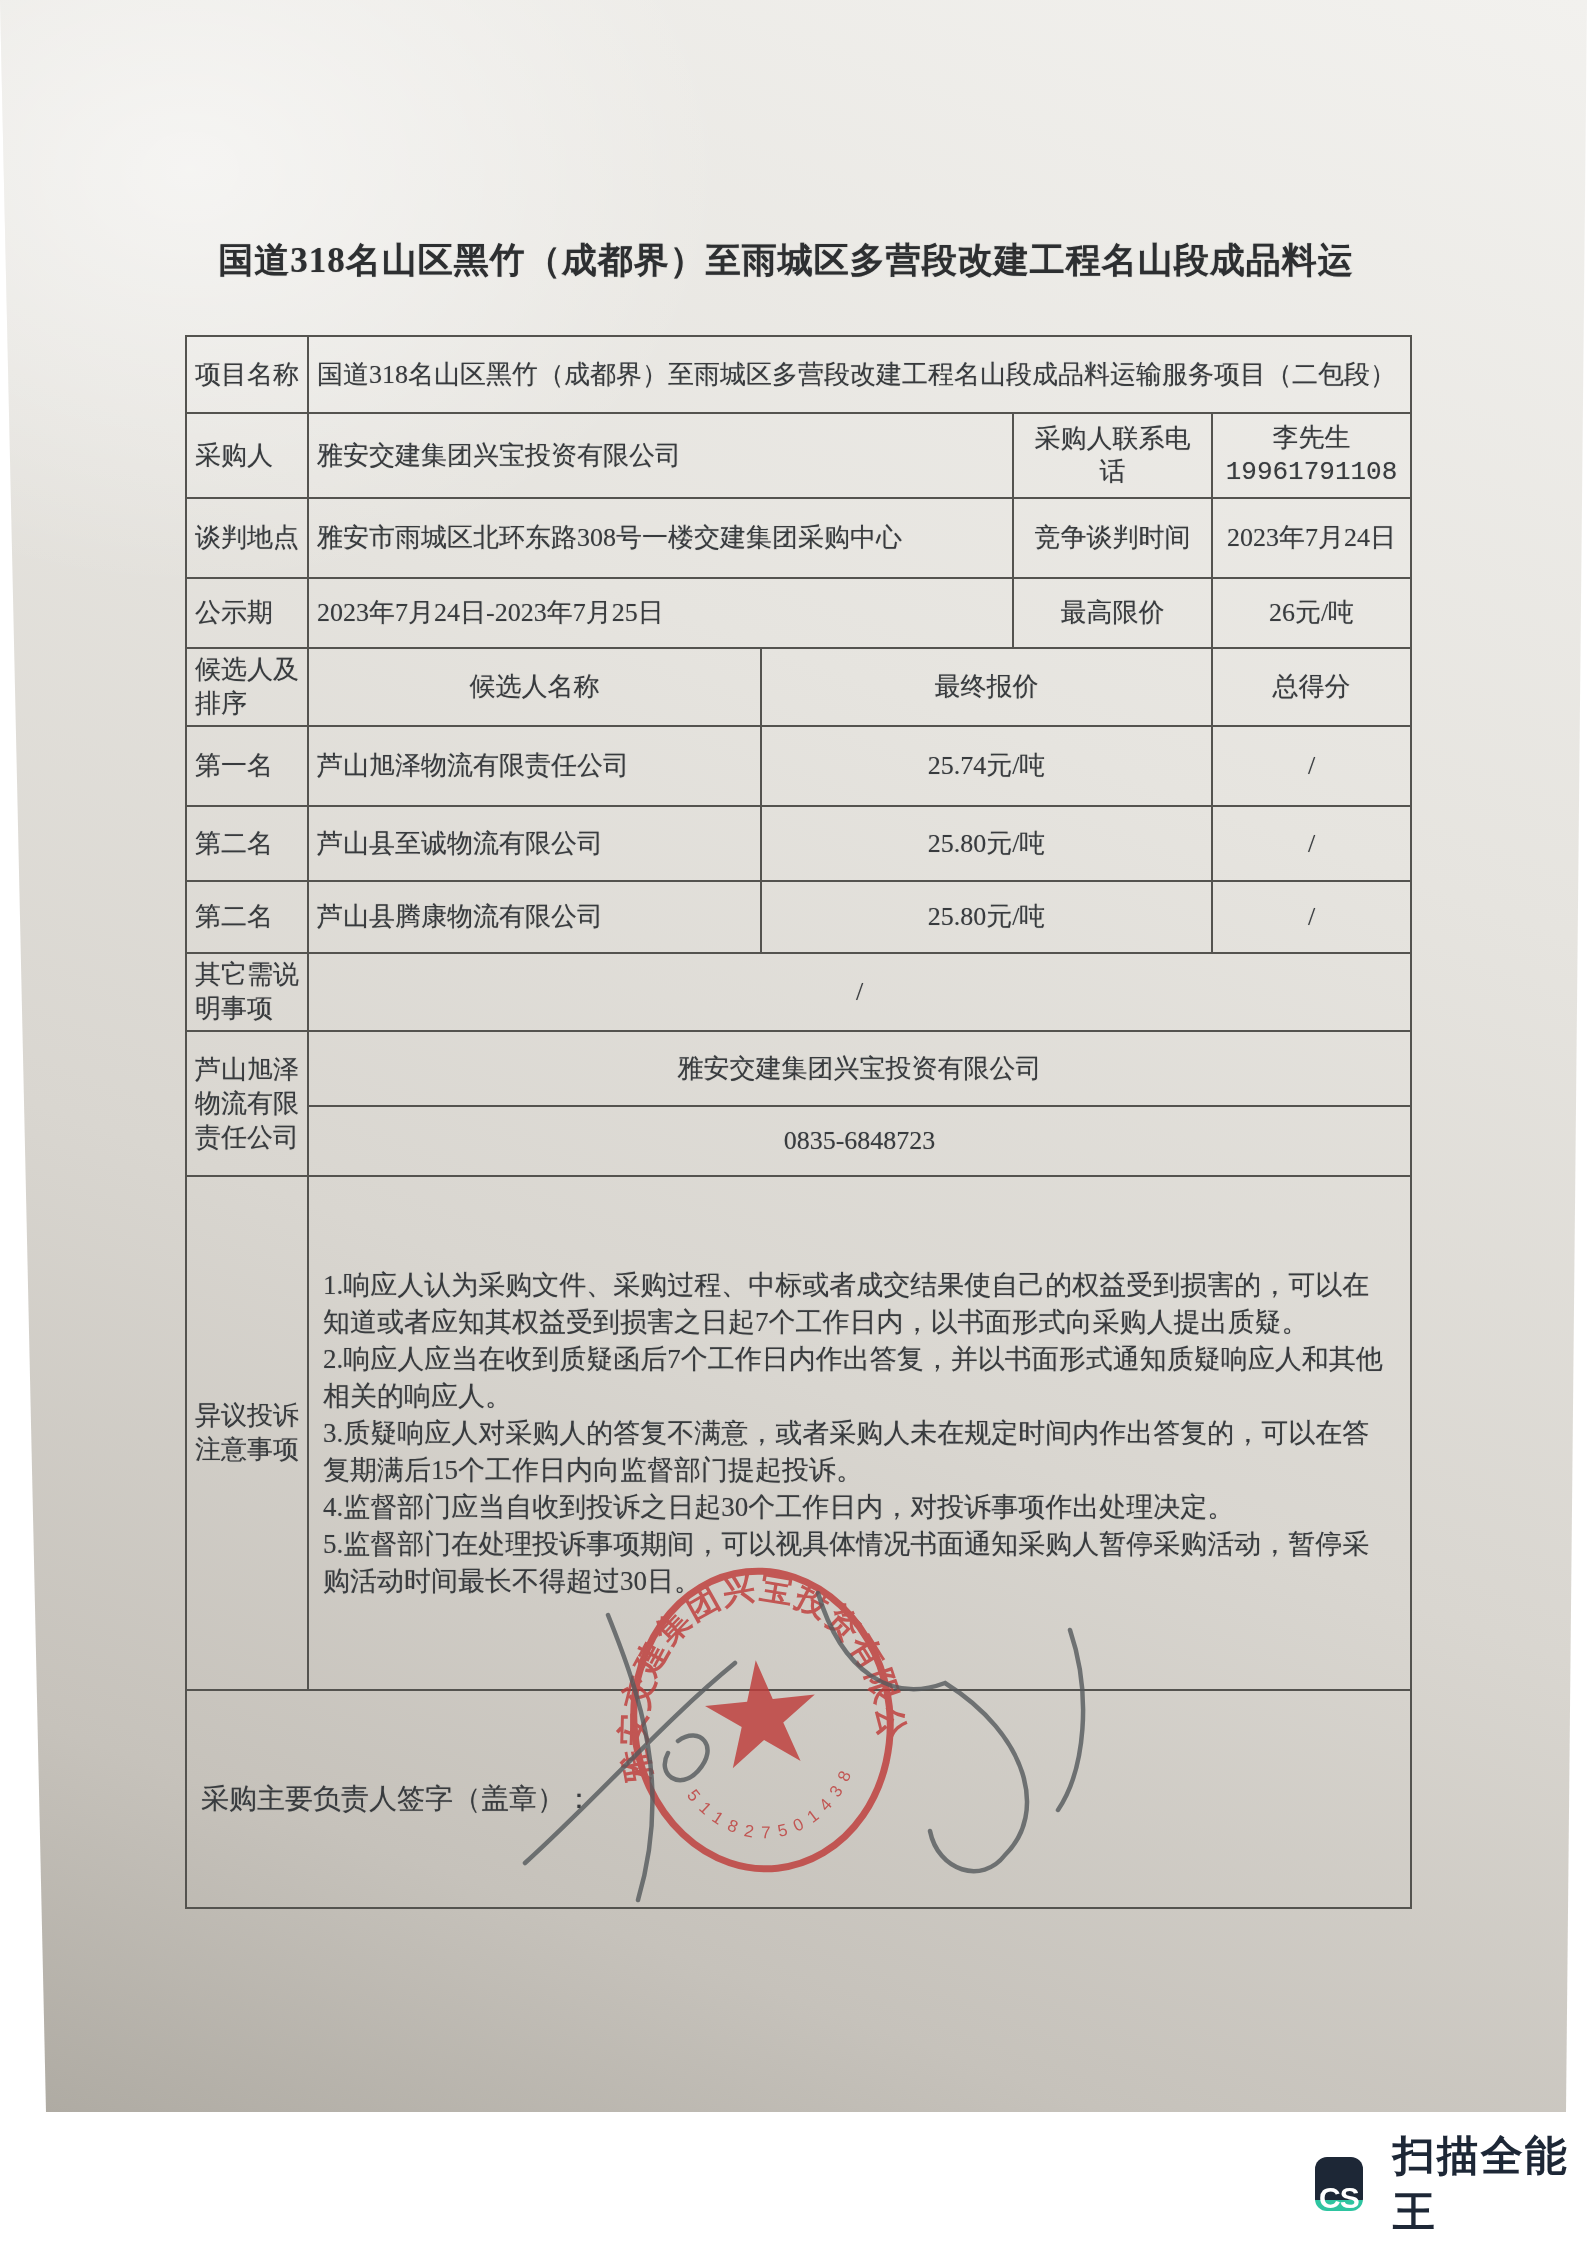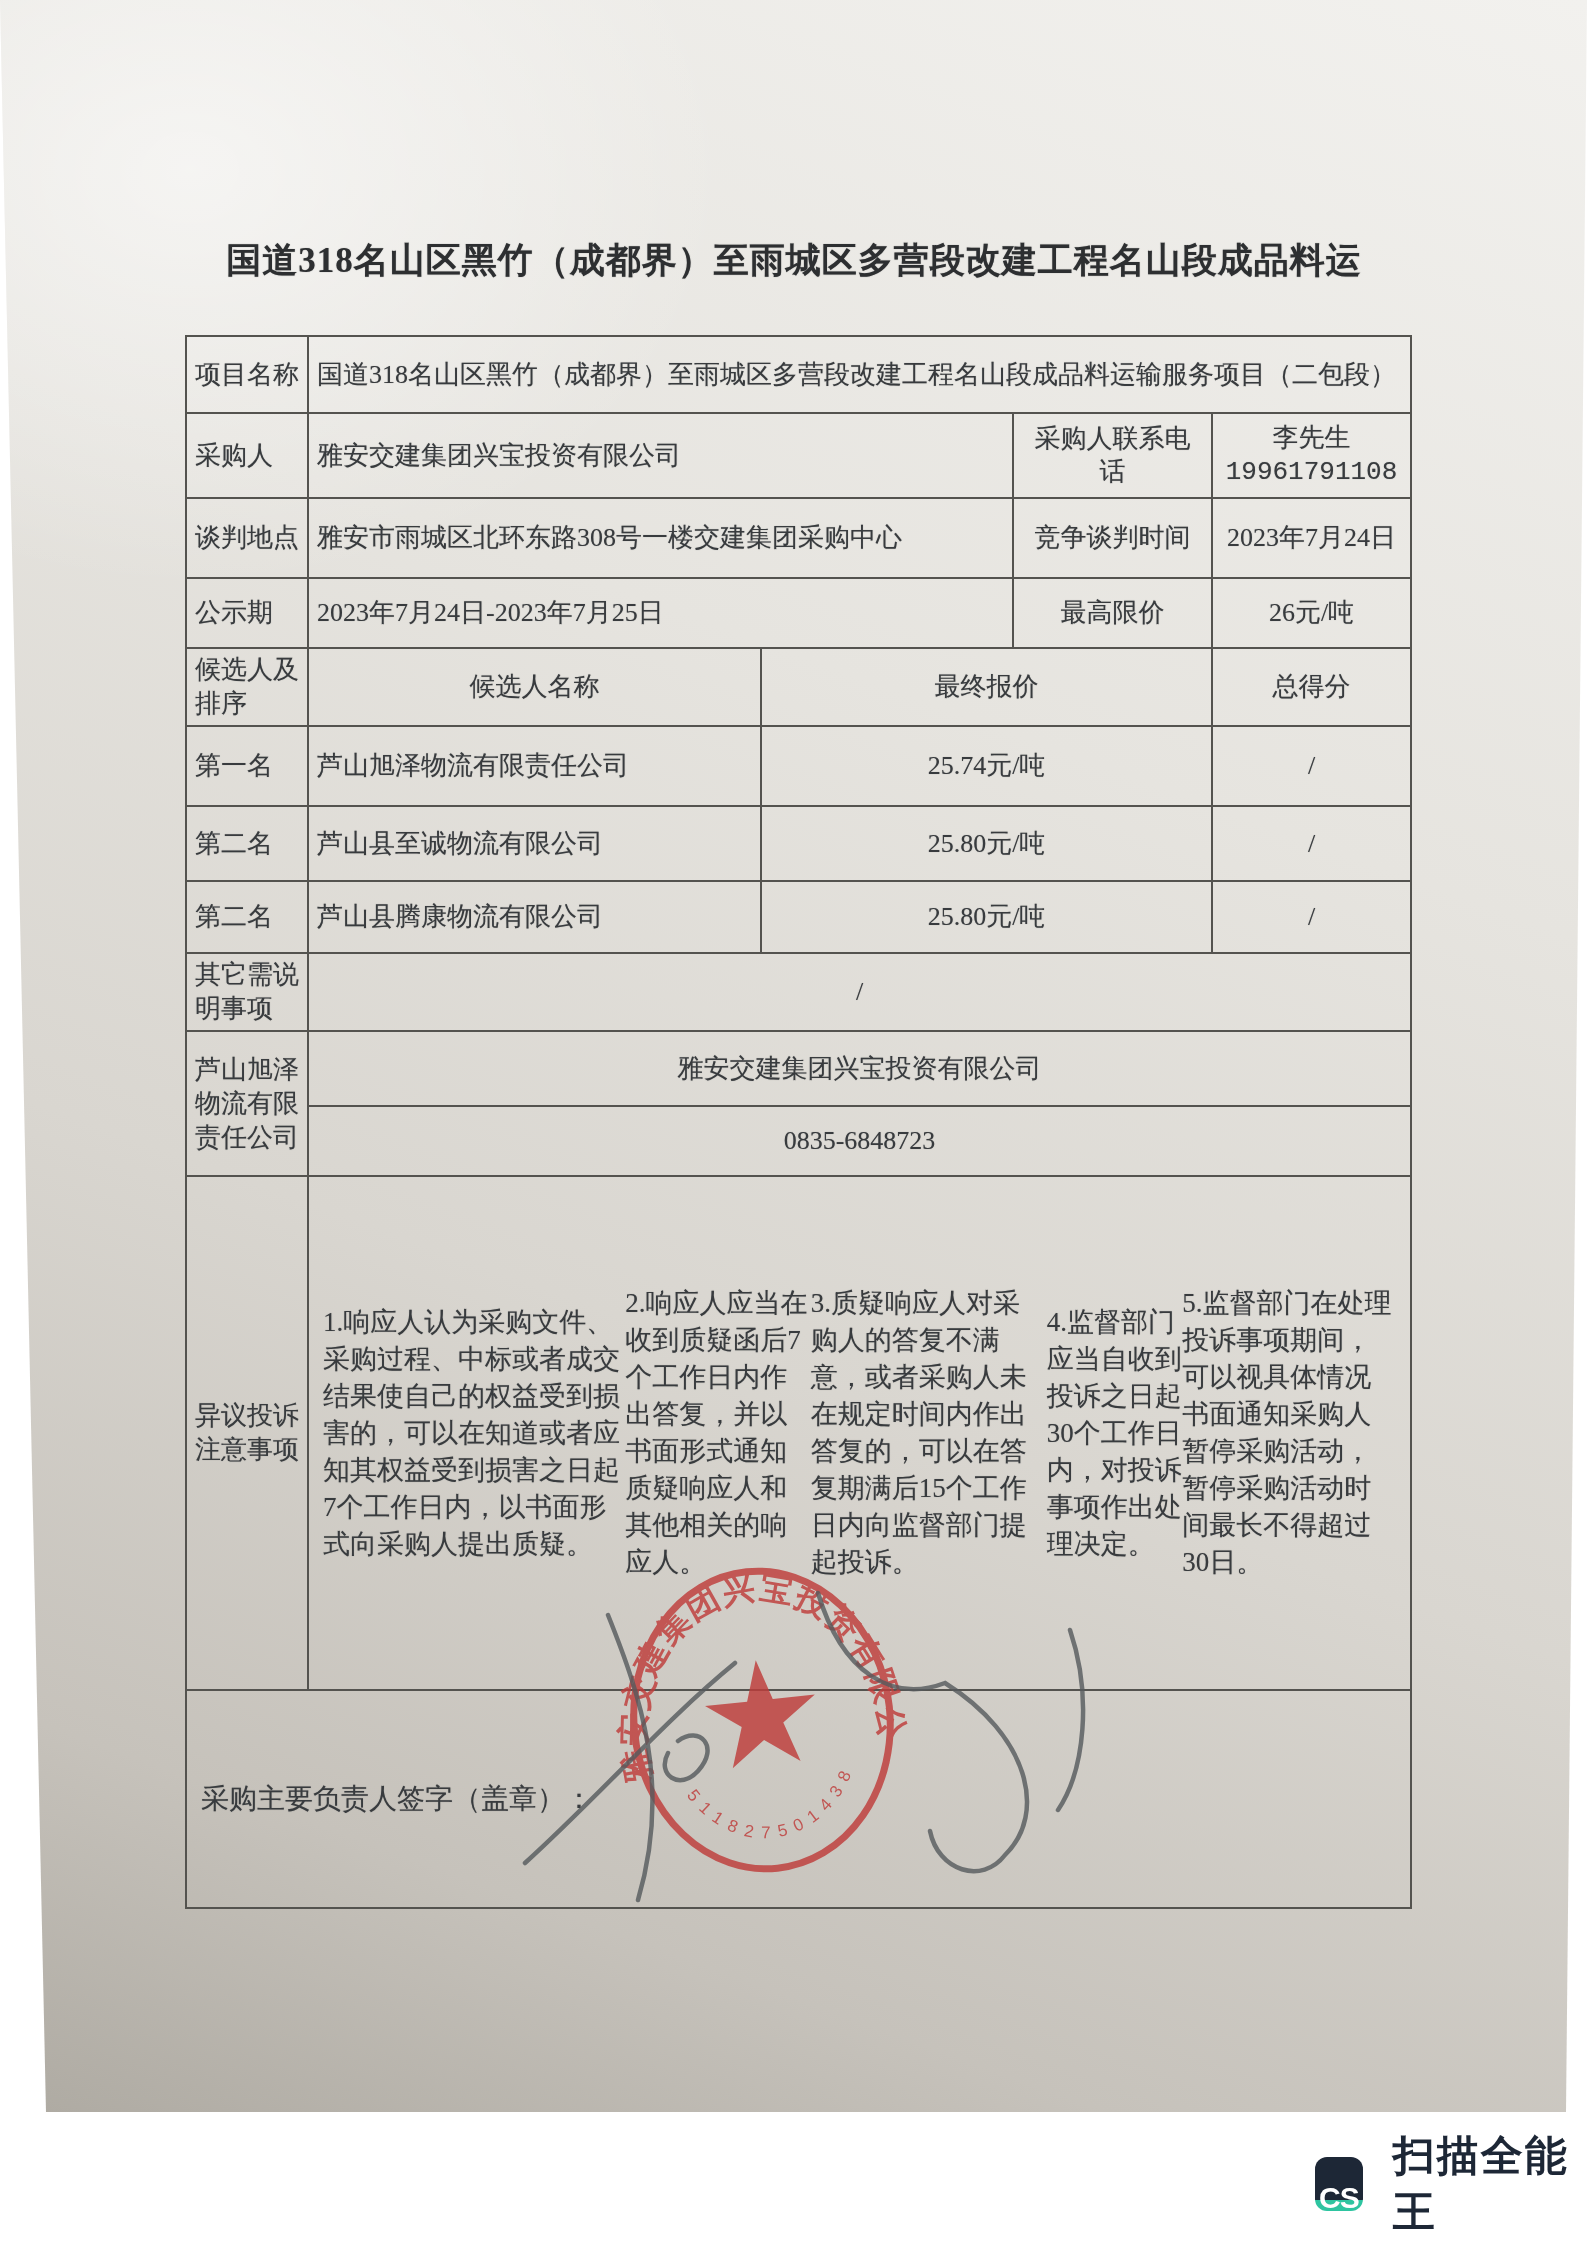--- a/index.html
+++ b/index.html
@@ -11,21 +11,21 @@
   }
   
   .sheet {
     position:absolute; left:0; top:0; width:1587px; height:2112px;
     background:
       radial-gradient(ellipse 900px 700px at 12% 8%, rgba(255,255,255,.55), rgba(255,255,255,0) 60%),
       linear-gradient(200deg,#f2f1ee 0%, #e6e4df 35%, #d9d6d0 62%, #c6c2bb 85%, #aeaaa2 100%);
     clip-path:polygon(0 0, 1587px 0, 1566px 2112px, 46px 2112px);
   }
   .doc-title {
-    position:absolute; left:144px; top:237px; width:1300px;
+    position:absolute; left:136px; top:237px; width:1300px;
     text-align:center; font-weight:bold; color:#2d2f31;
     font-size:35px; line-height:47px; letter-spacing:1px;
     text-shadow:0 0 1px rgba(45,47,49,.5);
   }
   table.result {
     position:absolute; left:185px; top:335px; width:1225px;
     border-collapse:collapse; table-layout:fixed;
     font-size:26px; color:#383b3e;
   }
   table.result td {
@@ -33,21 +33,21 @@
     padding:4px 8px; line-height:34px;
     text-shadow:0 0 1px rgba(56,59,62,.4);
   }
   td.lab  { padding-left:6px; padding-right:6px; }
   td.cen  { text-align:center; }
   td.val  { padding-left:12px; }
   .wrapNarrow { display:inline-block; width:162px; line-height:33px; }
   .two-line { line-height:33px;font-family:Liberation Mono, monospace; }
   .obj-cell { padding:14px 16px 14px 14px !important; }
   .obj-cell .oi { font-size:27px; line-height:37px; text-align:left; }
-  .obj-wrap { display:flex; justify-content:center; height:100%;align-items:center; }
+  .obj-wrap { display:flex; flex-direction:column; justify-content:center; height:100%; }
   .sig-cell { padding-left:14px !important; font-size:28px; }
   
   .stamp { position:absolute; left:606px; top:1558px; width:312px; height:324px; pointer-events:none; }
   .scribble { position:absolute; left:430px; top:1545px; width:730px; height:390px; pointer-events:none; }
   
   .wm { position:absolute; left:1315px; top:2156px; height:56px; display:flex; align-items:center;
         font-family:"Liberation Sans","DejaVu Sans",sans-serif; }
   .wm-logo {
     width:54px; height:54px; border-radius:12px;
     background:linear-gradient(#1d2736 0 79%, #2ec4a0 79% 100%);

